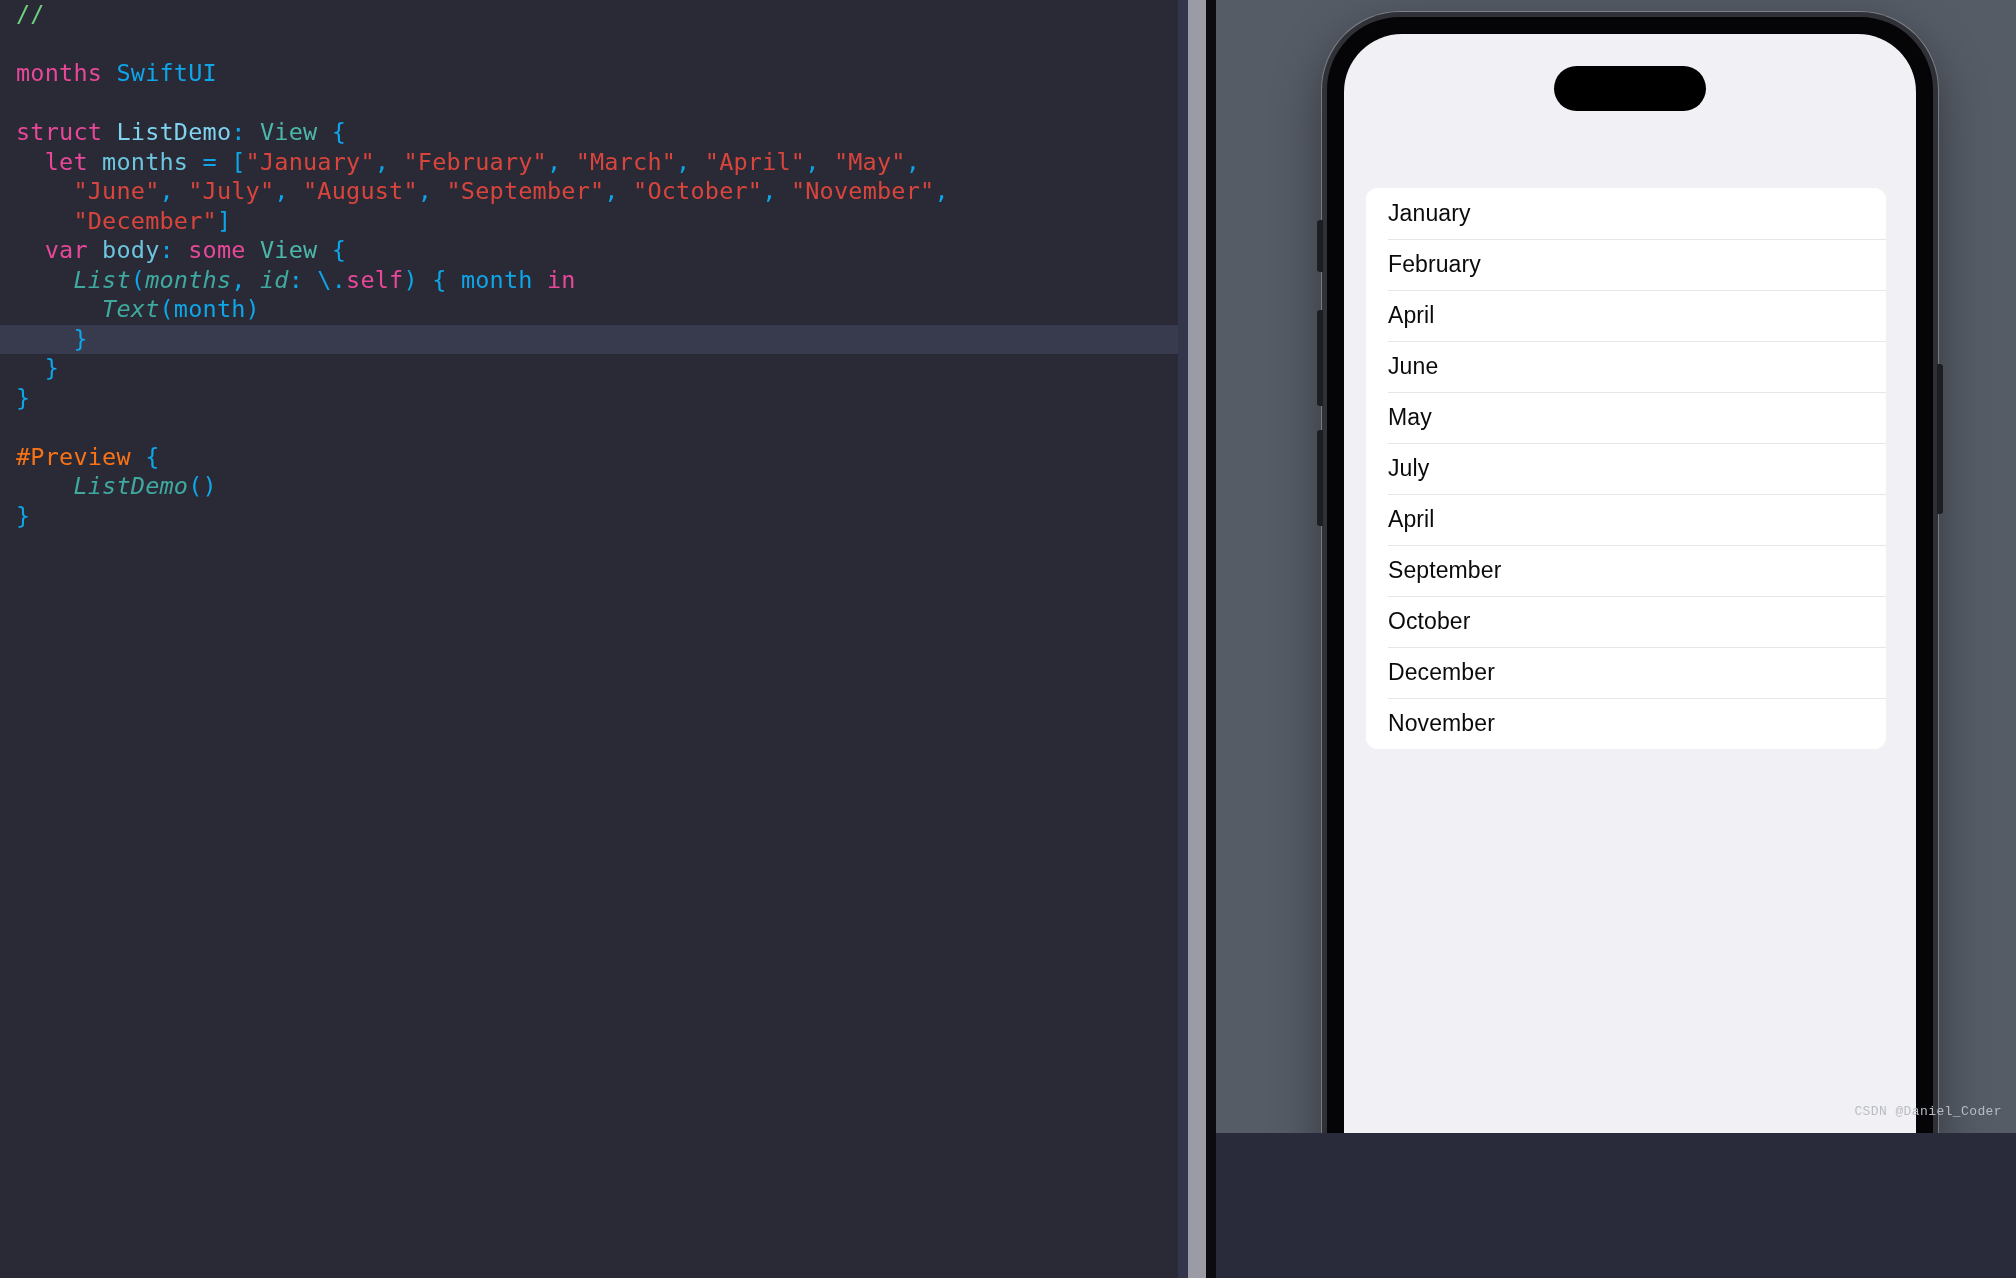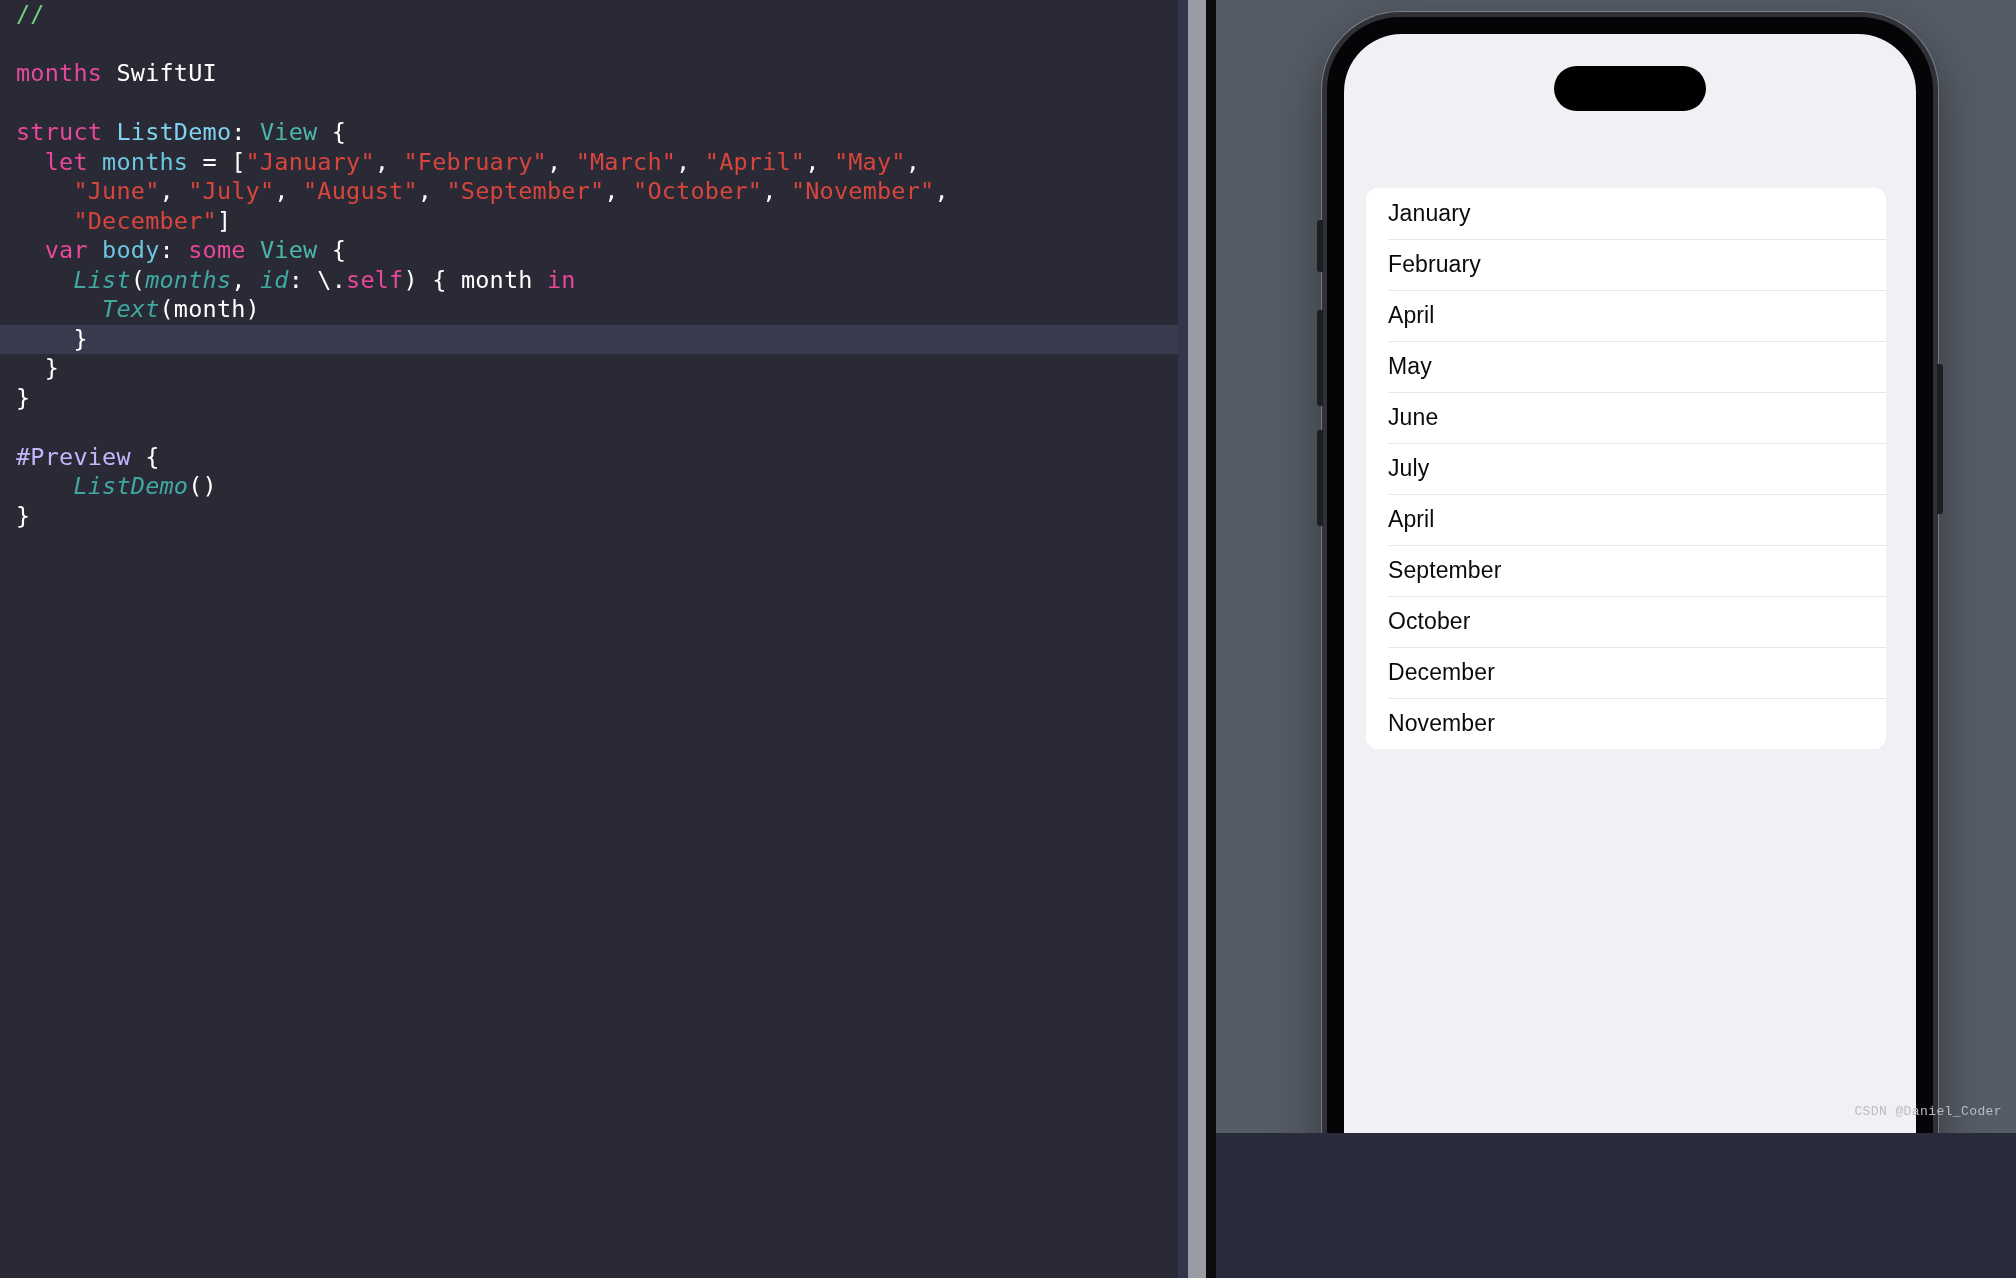--- a/index.html
+++ b/index.html
@@ -51,27 +51,27 @@
     padding-left: 16px;
   }
 
   .code-line.highlight {
     background: #383a4d;
   }
 
   
   .t-comment  { color: #6fcf7f; }
   .t-keyword  { color: #e8489a; }
-  .t-plain    { color: #ffffff; }
+  .t-plain    { color: #0ea5e9; }
   .t-type     { color: #7fd3ef; }
   .t-proto    { color: #4cb6ab; }
   .t-string   { color: #d9453c; }
   .t-func     { color: #3fa9a0; font-style: italic; }
   .t-ident    { color: #6cc6e0; }
-  .t-macro    { color: #c4b5fd; }
+  .t-macro    { color: #f97316; }
 
   
   .editor-gutter-shadow {
     position: absolute;
     top: 0;
     right: 28px;
     width: 10px;
     height: 1278px;
     background: #33354a;
   }
@@ -266,24 +266,24 @@
               <div class="list-row">
                 <span class="list-row-label">January</span>
               </div>
               <div class="list-row">
                 <span class="list-row-label">February</span>
               </div>
               <div class="list-row">
                 <span class="list-row-label">April</span>
               </div>
               <div class="list-row">
+                <span class="list-row-label">June</span>
+              </div>
+              <div class="list-row">
                 <span class="list-row-label">May</span>
-              </div>
-              <div class="list-row">
-                <span class="list-row-label">June</span>
               </div>
               <div class="list-row">
                 <span class="list-row-label">July</span>
               </div>
               <div class="list-row">
                 <span class="list-row-label">April</span>
               </div>
               <div class="list-row">
                 <span class="list-row-label">September</span>
               </div>

